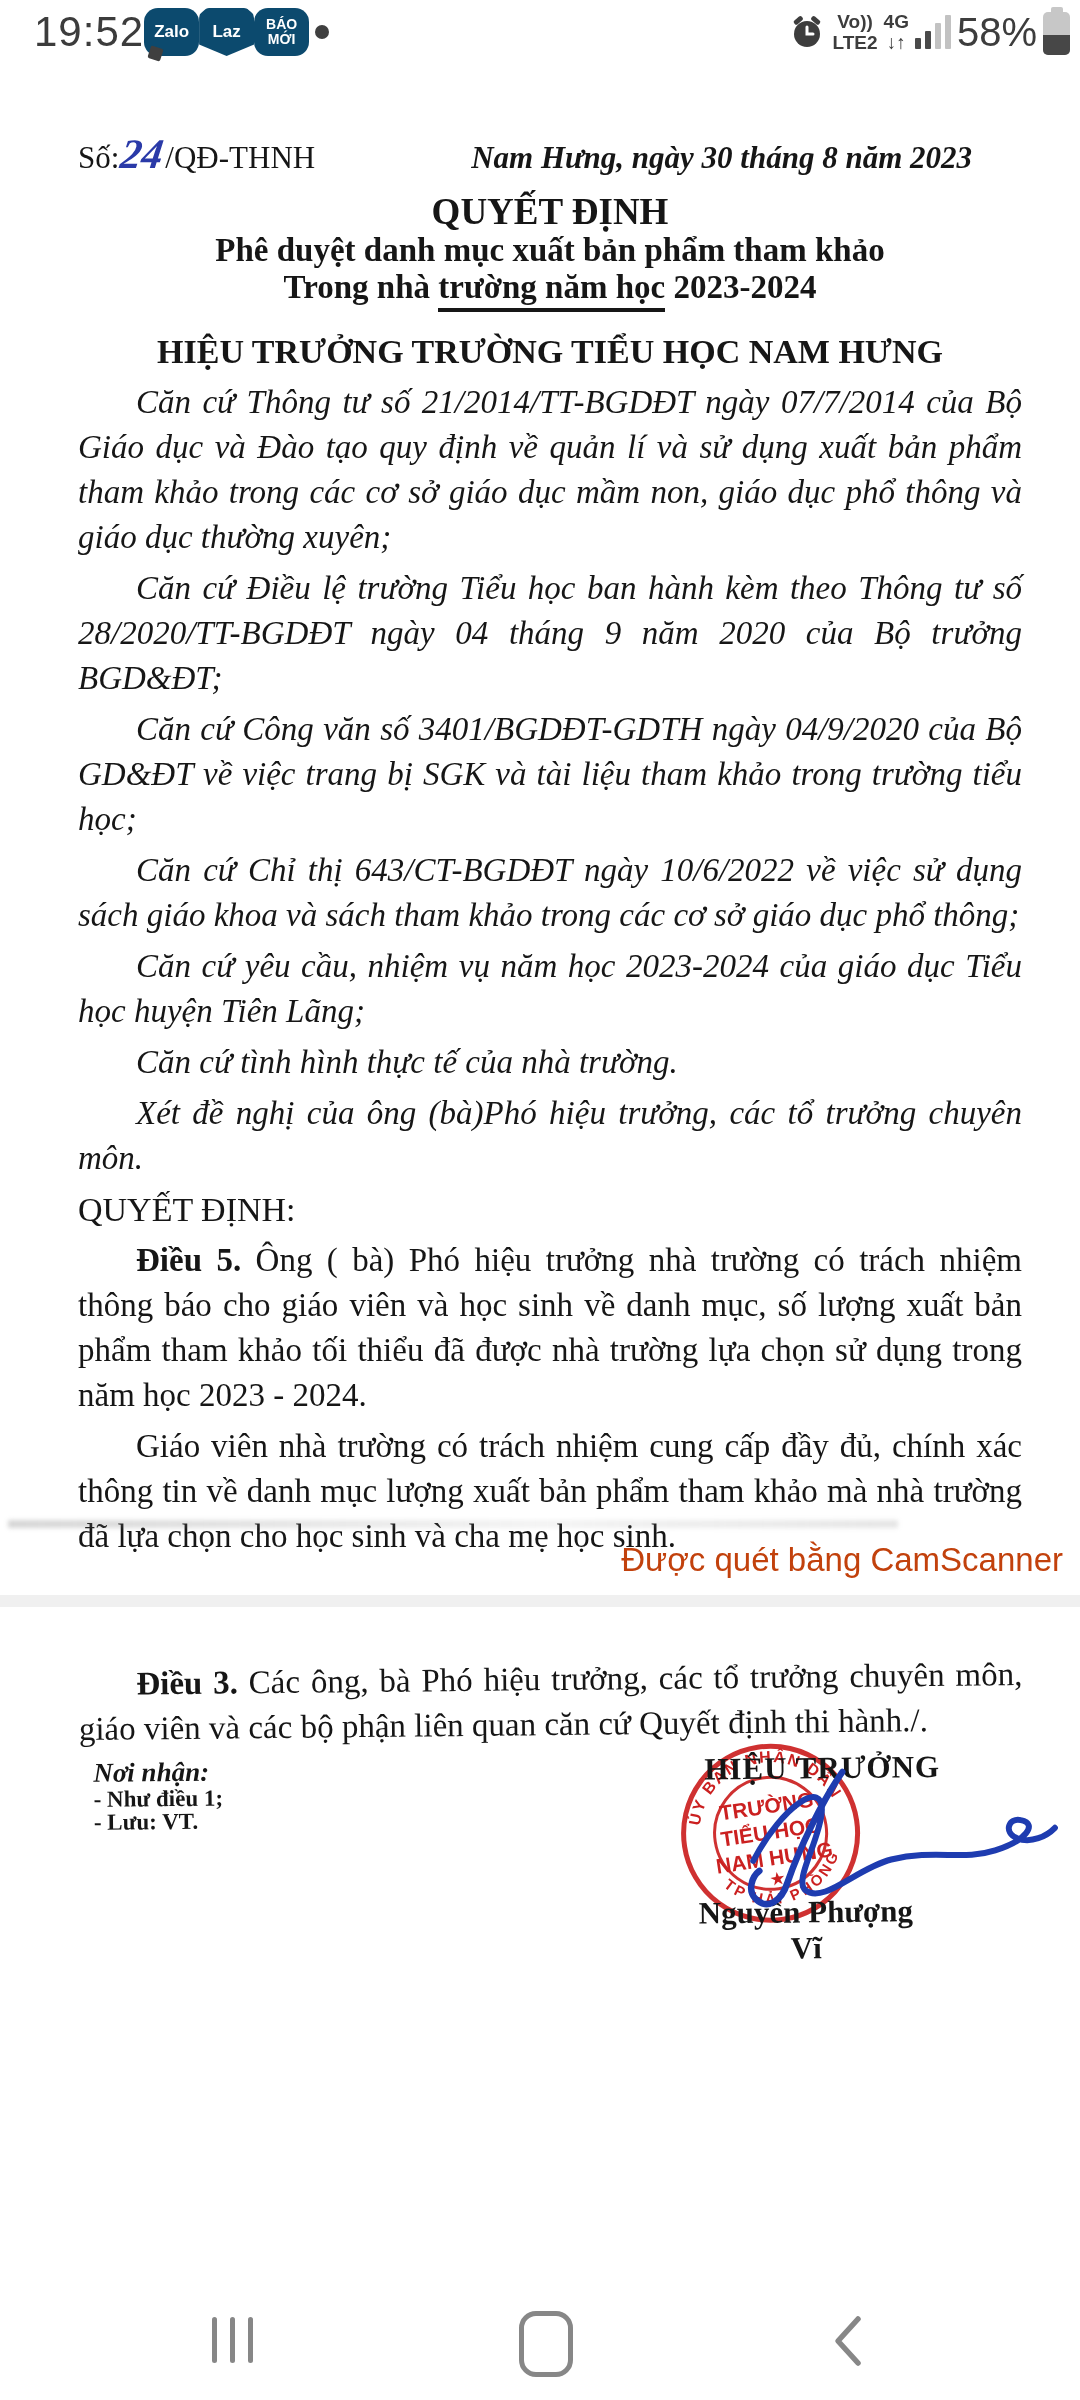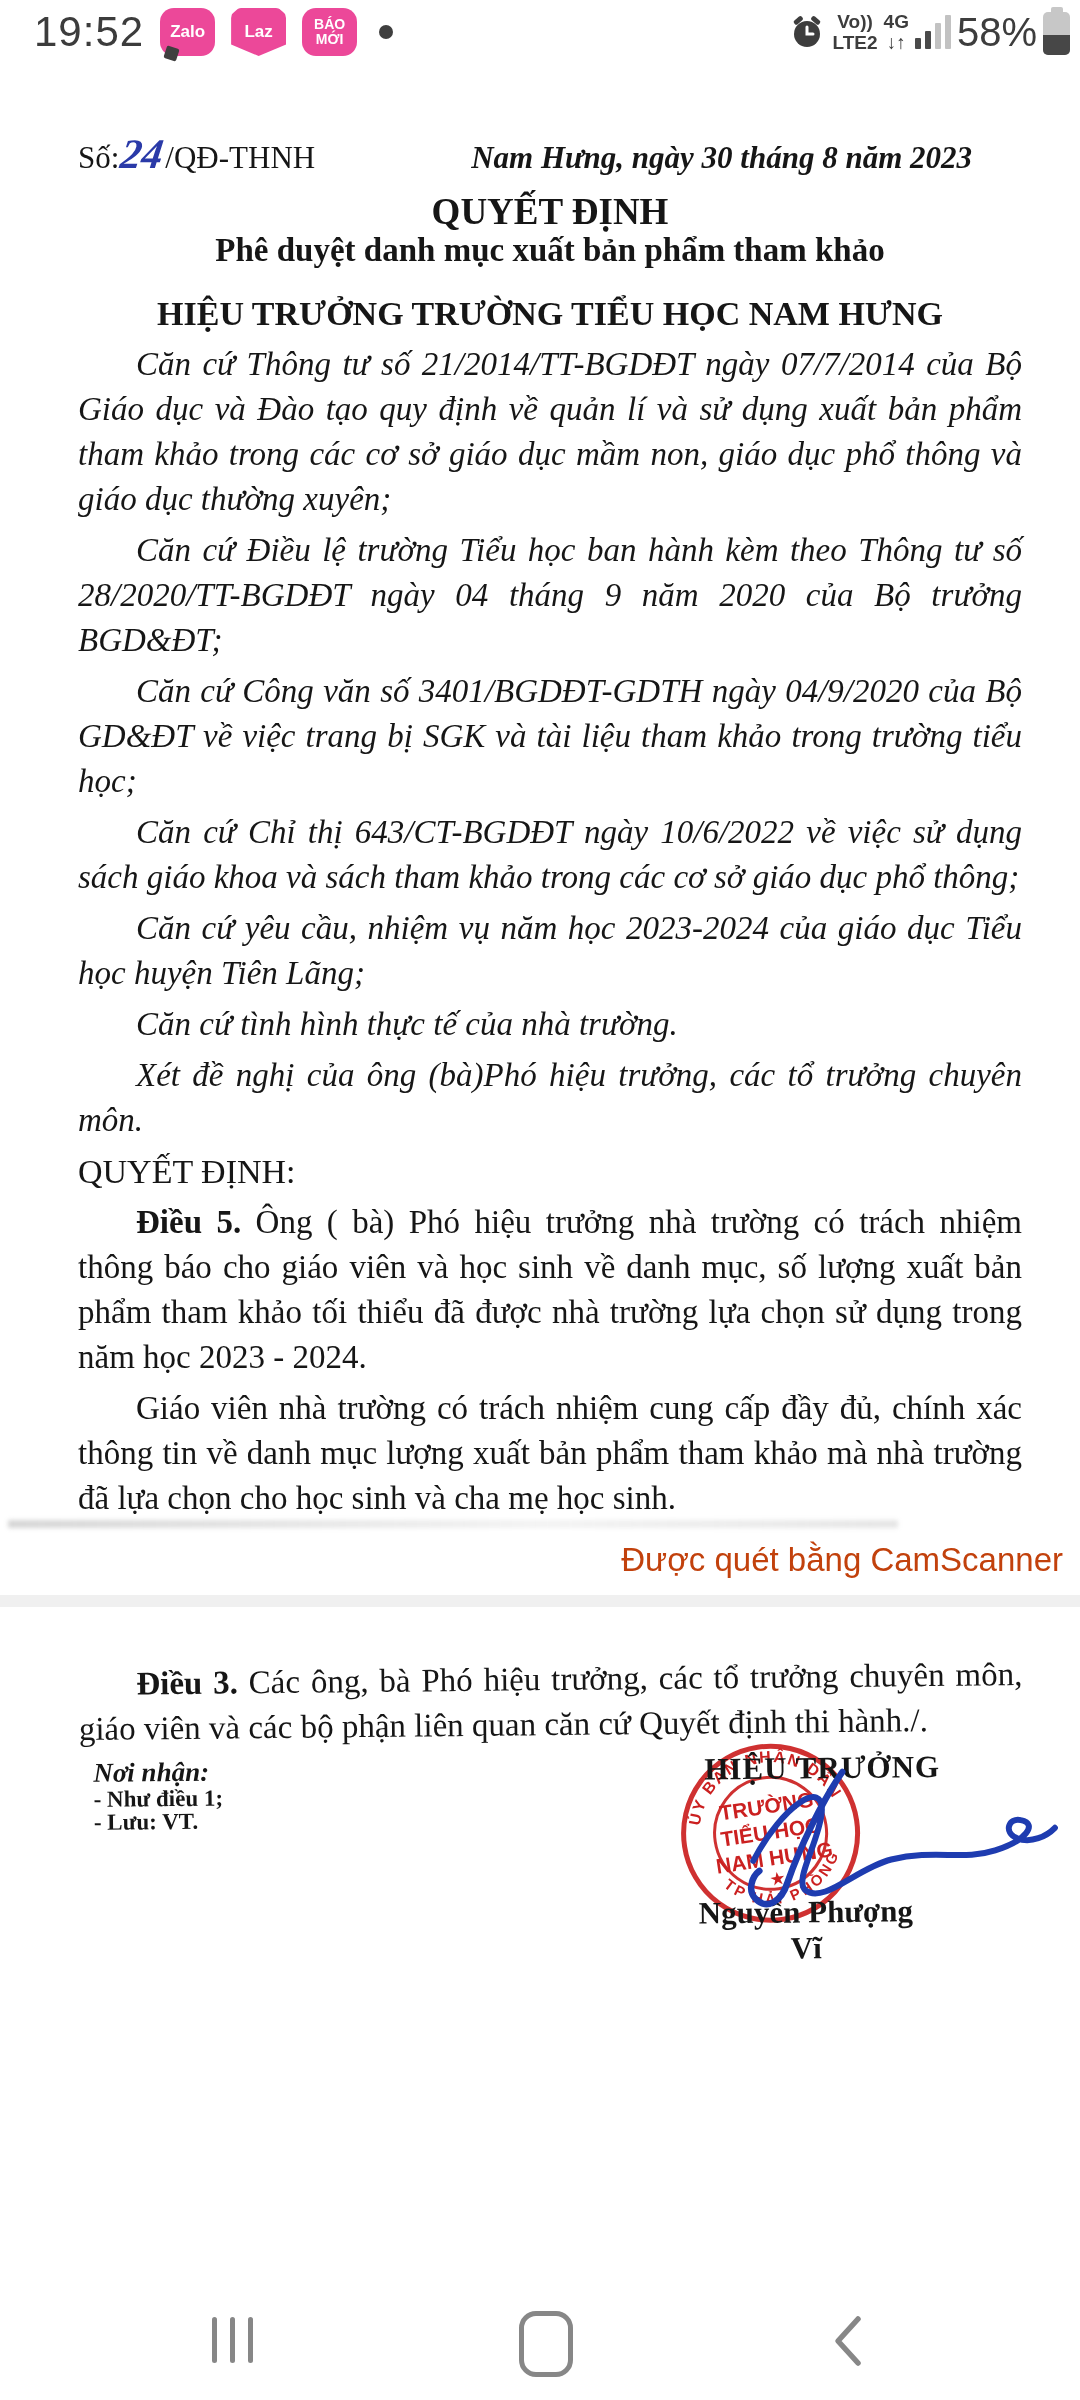--- a/index.html
+++ b/index.html
@@ -1,23 +1,23 @@
 <!DOCTYPE html>
 <html><head>
 <meta charset="utf-8">
 <style>
   html,body{margin:0;padding:0;background:#e8e8e8;}
   .screen{position:relative;width:1080px;height:2400px;background:#ffffff;overflow:hidden;
           font-family:"Liberation Sans", sans-serif;}
 
   
   .statusbar{position:absolute;top:0;left:0;width:1080px;height:62px;background:#fff;}
-  .sb-left{position:absolute;left:34px;top:6px;height:52px;display:flex;align-items:center;gap:16px;}
+  .sb-left{position:absolute;left:34px;top:6px;height:52px;display:flex;align-items:center;}
   .sb-time{font-size:42px;color:#3c3c3c;letter-spacing:1px;}
-  .appicon{position:relative;width:55px;height:48px;background:#ec4899;border-radius:14px;
+  .appicon{position:relative;width:55px;height:48px;background:#0c4a6e;border-radius:14px;
            color:#fff;display:flex;align-items:center;justify-content:center;flex-direction:column;}
   .appicon.zalo::after{content:"";position:absolute;left:5px;bottom:-4px;width:13px;height:13px;
            background:#3f3f3f;transform:rotate(18deg);border-radius:2px;}
   .appicon .lbl{font-size:17px;font-weight:bold;line-height:18px;}
   .appicon.laz{clip-path:polygon(50% 100%,0 76%,0 14%,14% 0,86% 0,100% 14%,100% 76%);border-radius:10px;}
   .appicon.baomoi .lbl{font-size:14px;line-height:15px;}
   .notifdot{width:14px;height:14px;border-radius:50%;background:#3f3f3f;margin-left:6px;}
   .sb-right{position:absolute;right:10px;top:6px;height:52px;display:flex;align-items:center;gap:6px;color:#3d3d3d;}
   .stack{display:flex;flex-direction:column;align-items:center;line-height:21px;font-size:19px;font-weight:bold;}
   .sigbars{display:flex;align-items:flex-end;gap:4px;height:34px;}
@@ -125,20 +125,21 @@
 
   <div class="doc">
     <div class="row-so">
       <span>Số:</span>
         <span class="so-num">24</span>
         <span>/QĐ-THNH</span>
       <span class="date">Nam Hưng, ngày 30 tháng 8  năm 2023</span>
     </div>
     <div class="t1">QUYẾT ĐỊNH</div>
     <div class="t2">Phê duyệt danh mục xuất bản phẩm tham khảo</div>
+    <div class="t3"><span>Trong nhà </span><span class="ul">trường năm học</span><span> 2023-2024</span></div>
     <div class="issuer">HIỆU TRƯỞNG TRƯỜNG TIỂU HỌC NAM HƯNG</div>
 
     <p class="para it">Căn cứ Thông tư  số 21/2014/TT-BGDĐT ngày 07/7/2014 của Bộ Giáo dục và Đào tạo quy định về quản lí và sử dụng xuất bản phẩm tham khảo trong các cơ sở giáo dục mầm non, giáo dục phổ thông và giáo dục thường xuyên;</p>
     <p class="para it">Căn cứ Điều lệ trường Tiểu học ban hành kèm theo Thông tư số 28/2020/TT-BGDĐT ngày 04 tháng 9 năm 2020 của Bộ trưởng BGD&amp;ĐT;</p>
     <p class="para it">Căn cứ Công văn số 3401/BGDĐT-GDTH ngày 04/9/2020 của Bộ GD&amp;ĐT về việc trang bị SGK và tài liệu tham khảo trong trường tiểu học;</p>
     <p class="para it">Căn cứ Chỉ thị 643/CT-BGDĐT ngày 10/6/2022 về việc sử dụng sách giáo khoa và sách tham khảo trong các cơ sở giáo dục phổ thông;</p>
     <p class="para it">Căn cứ yêu cầu, nhiệm vụ năm học 2023-2024 của giáo dục Tiểu học huyện Tiên Lãng;</p>
     <p class="para it">Căn cứ tình hình thực tế của nhà trường.</p>
     <p class="para it">Xét đề nghị của ông (bà)Phó hiệu trưởng, các tổ trưởng chuyên môn.</p>
 

